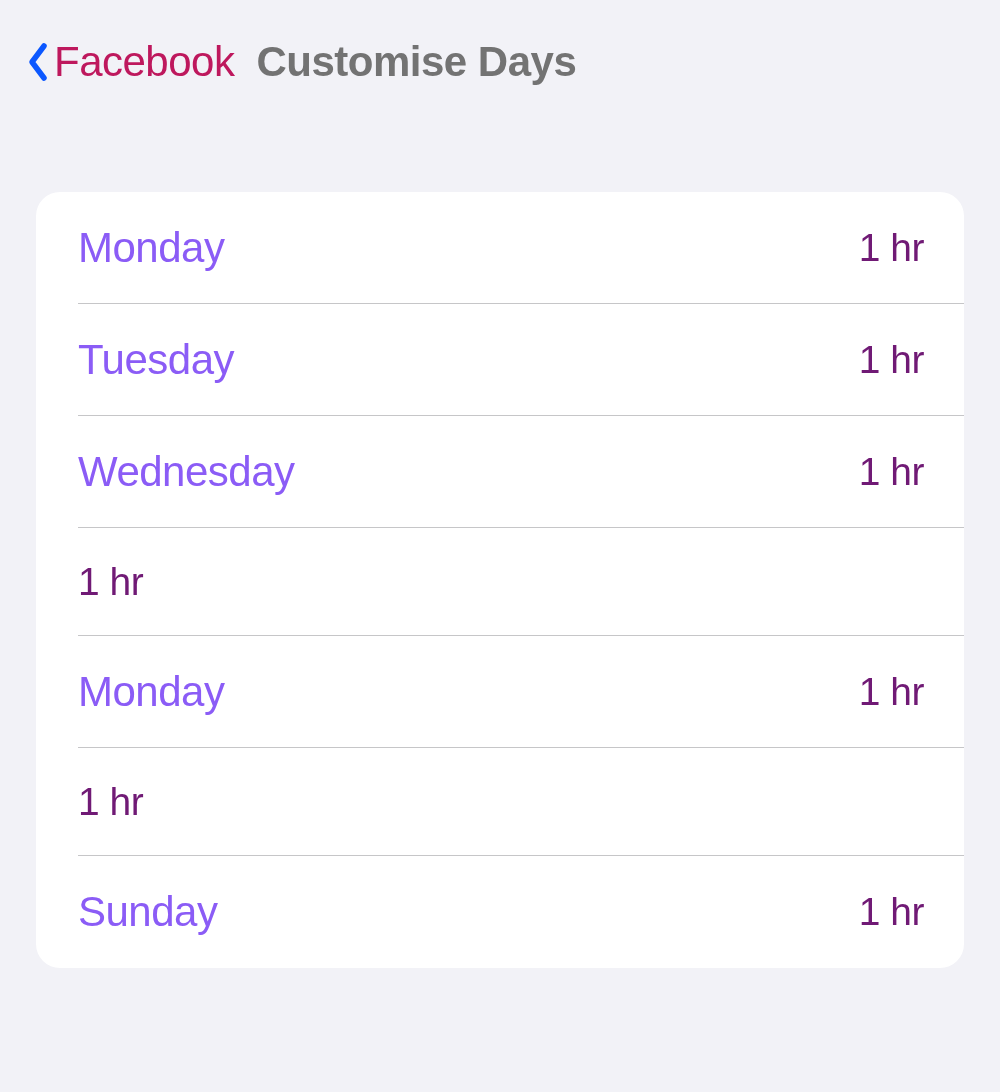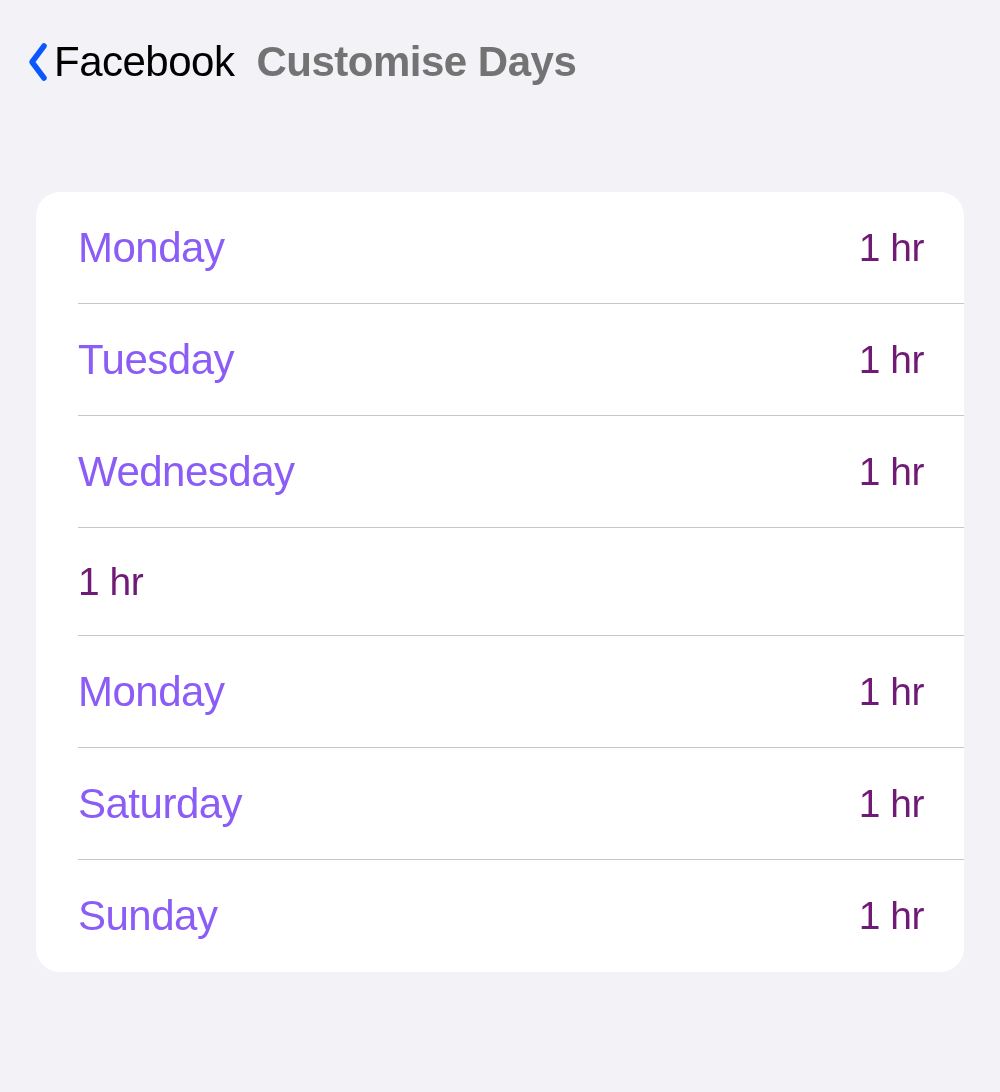--- a/index.html
+++ b/index.html
@@ -31,21 +31,21 @@
       height: 44px;
       display: flex;
       align-items: center;
       justify-content: center;
     }
     .back-chevron svg {
       width: 24px;
       height: 40px;
     }
     .back-label {
-      color: #000000;
+      color: #be185d;
       font-size: 42px;
       font-weight: 400;
       letter-spacing: -0.5px;
     }
     .page-title {
       color: #737373;
       font-size: 42px;
       font-weight: 600;
       letter-spacing: -0.5px;
       margin-left: 18px;
@@ -115,20 +115,19 @@
     <span class="day-value">1 hr</span>
   </div>
   <div class="list-item">
     <span class="day-value">1 hr</span>
   </div>
   <div class="list-item">
     <span class="day-label">Monday</span>
     <span class="day-value">1 hr</span>
   </div>
   <div class="list-item">
-    <span class="day-label">Saturday</span>
     <span class="day-value">1 hr</span>
   </div>
   <div class="list-item">
     <span class="day-label">Sunday</span>
     <span class="day-value">1 hr</span>
   </div>
 </div>
 
 </body></html>

